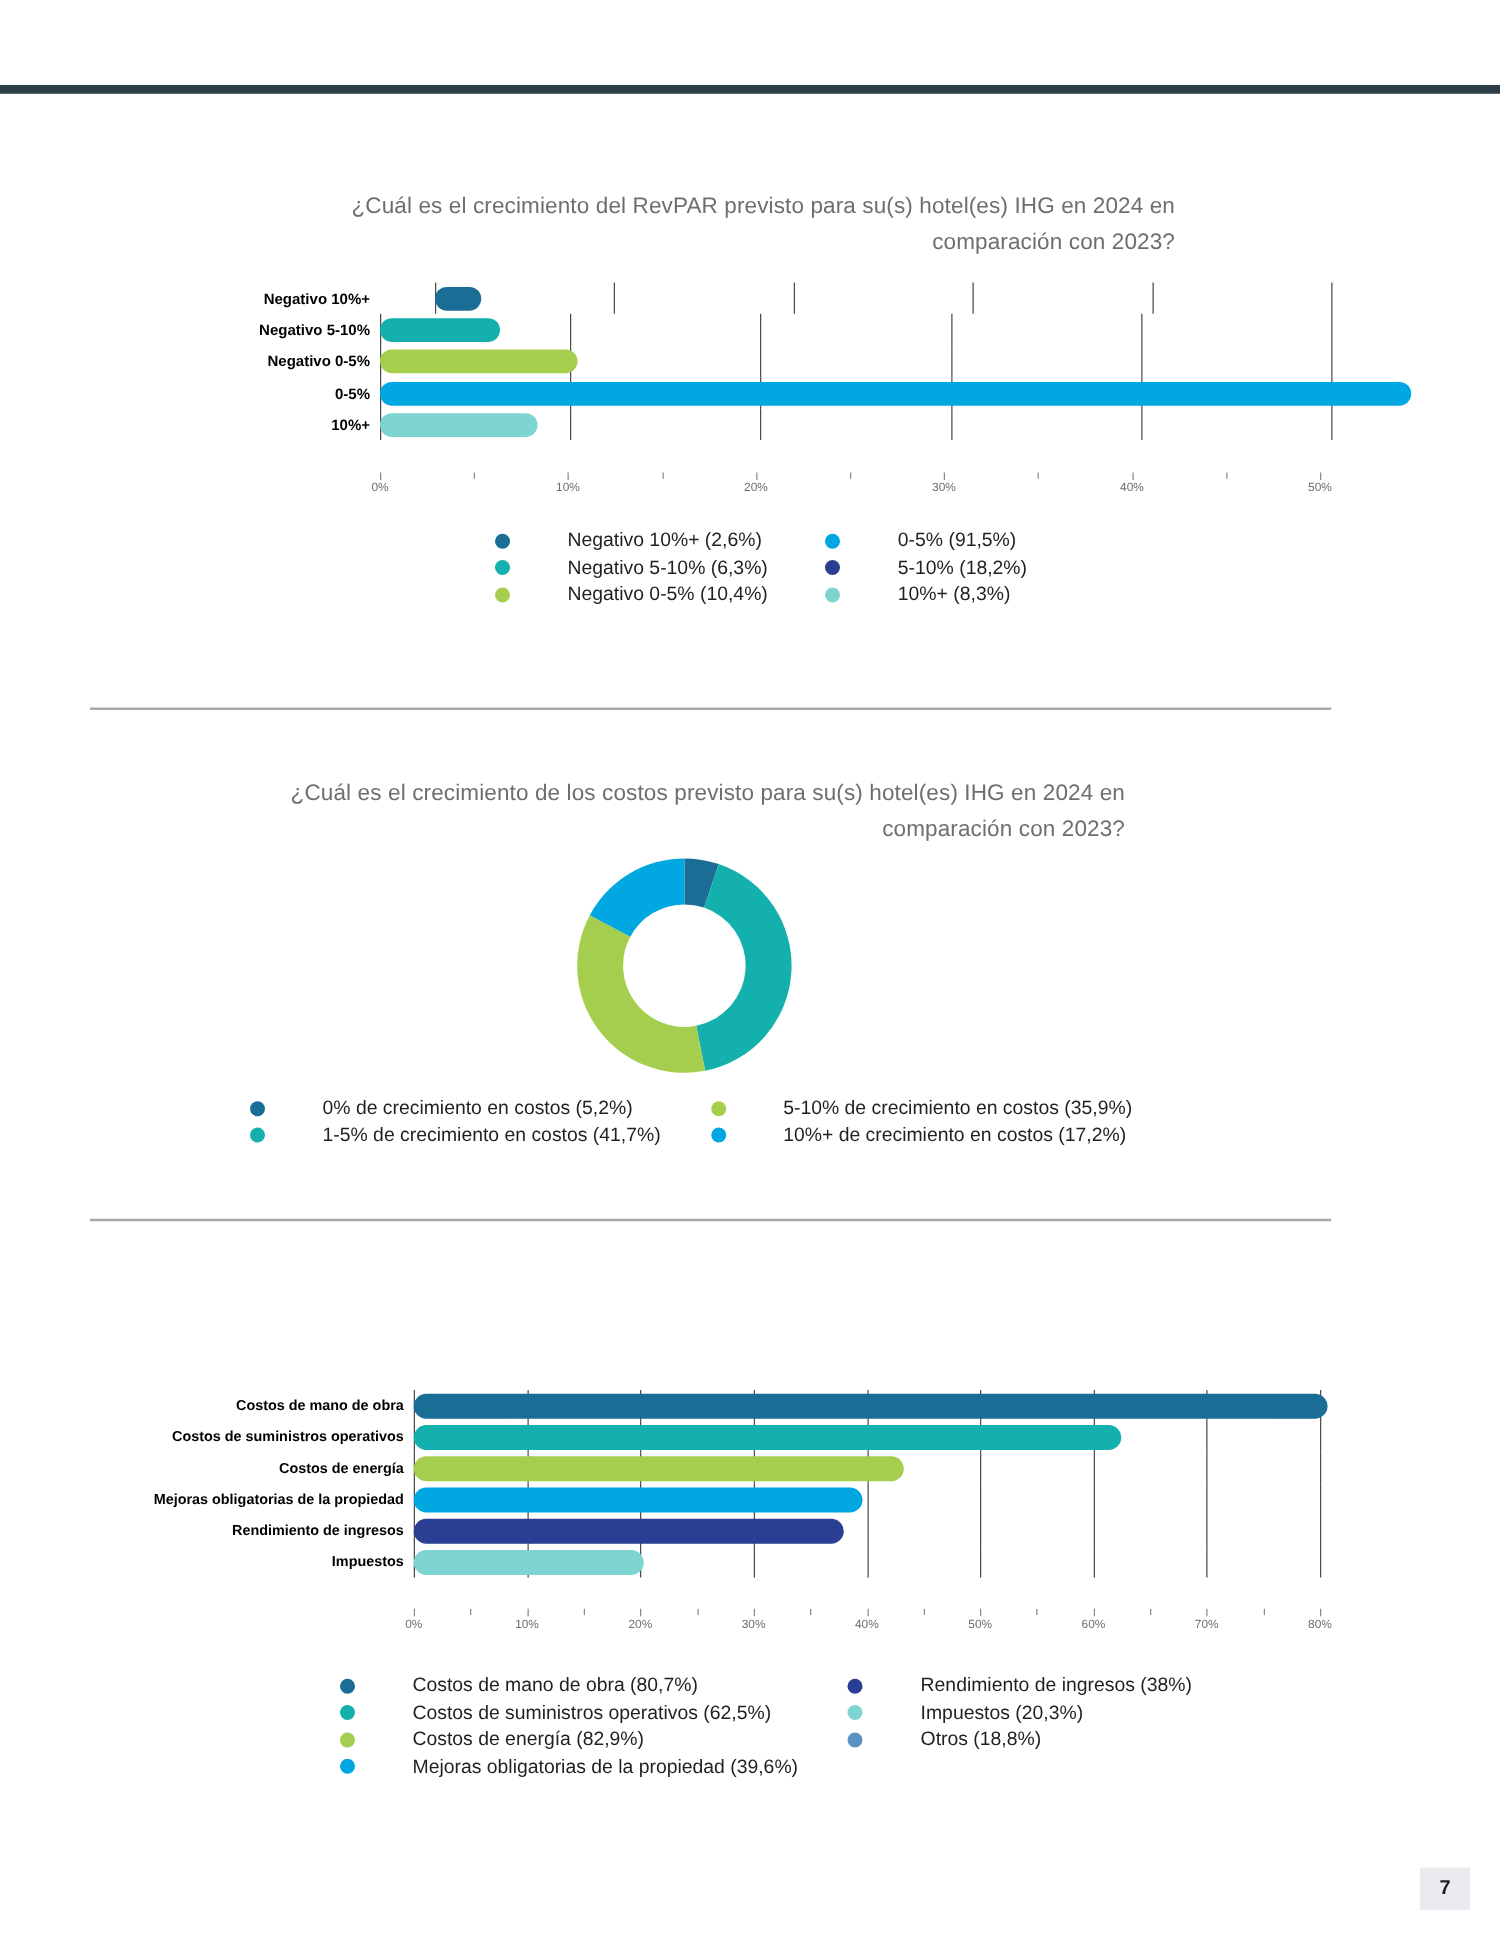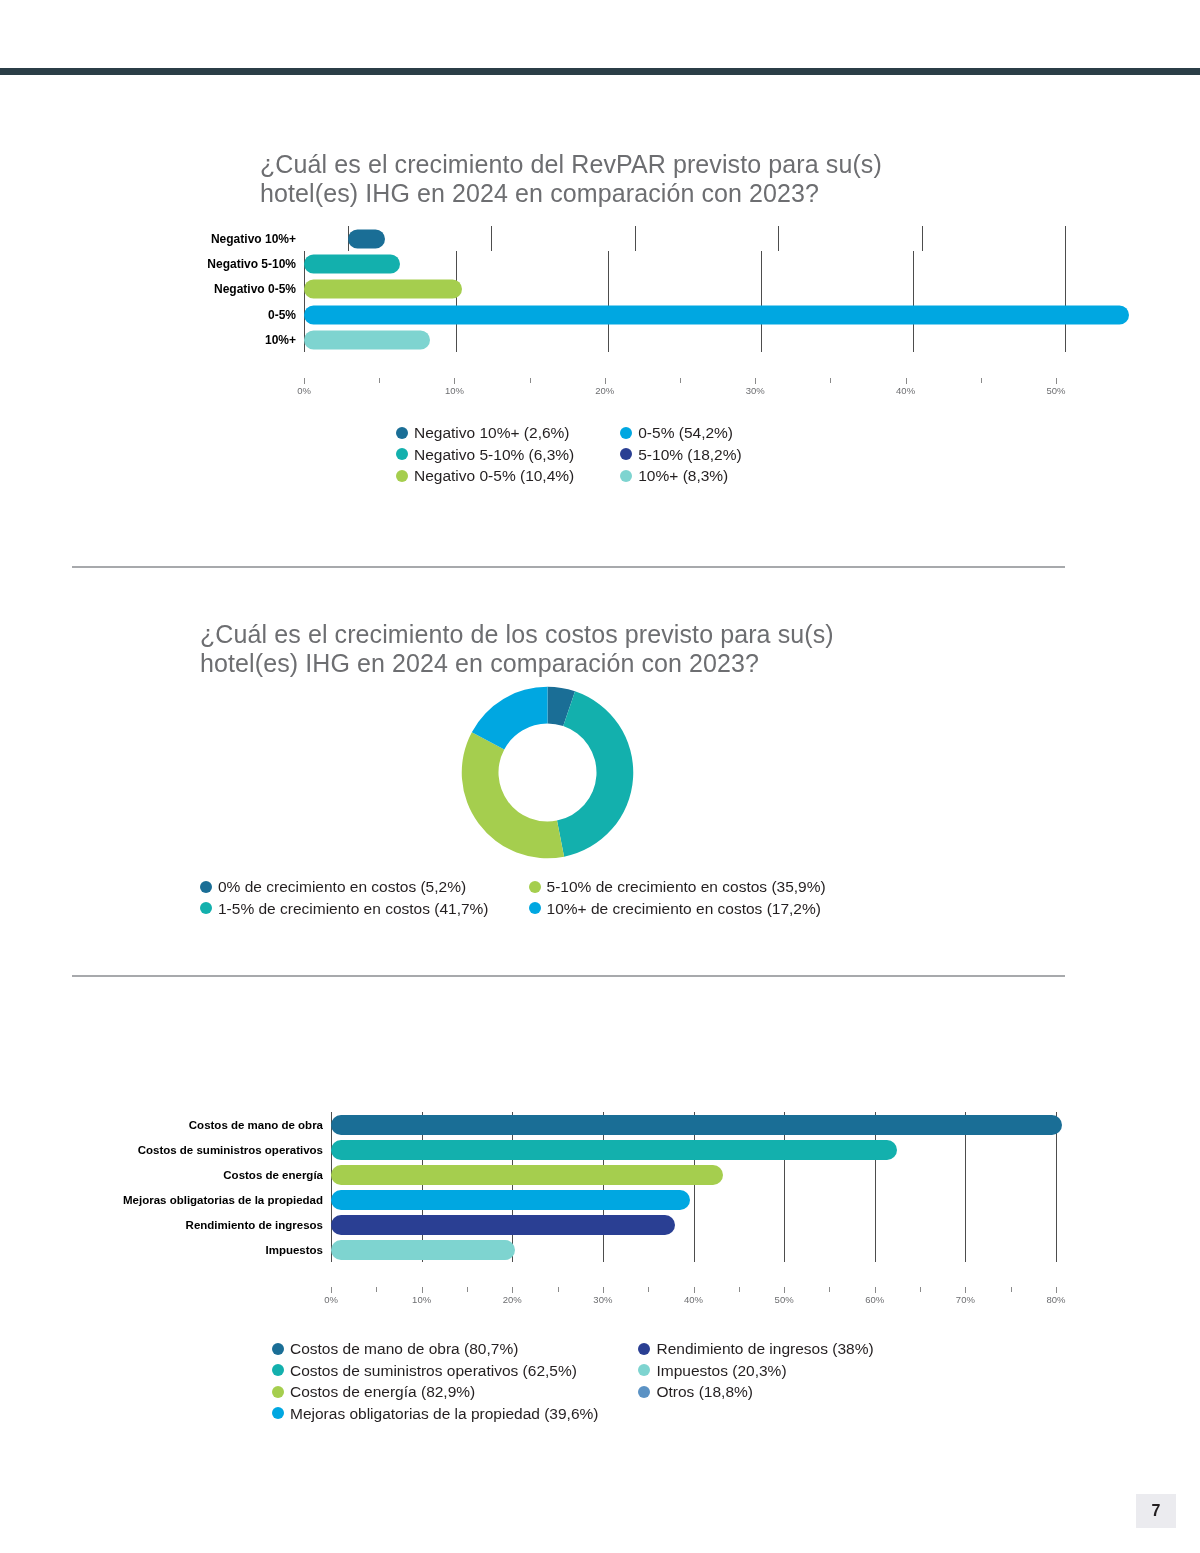--- a/index.html
+++ b/index.html
@@ -18,23 +18,23 @@
 
   .divider {
     position: absolute; left: 72px; width: 993px; height: 2px;
     background: #a7a9ac;
   }
   #divider-1 { top: 566px; }
   #divider-2 { top: 975px; }
 
   .chart-title {
     position: absolute;
-    text-align: left;
+    text-align: right;
     color: #6d6e71;
-    font-size: 25px;
+    font-size: 18px;
     line-height: 29px;
     font-weight: 400;
     letter-spacing: .1px;
   }
 
   
   .hbar-chart { position: absolute; }
   .hbar-row {
     position: relative;
     display: flex;
@@ -74,20 +74,21 @@
     font-size: 9.5px; color: #6d6e71; white-space: nowrap;
   }
 
   
   .legend { position: absolute; display: flex; flex-wrap: wrap; }
   .legend-col { display: flex; flex-direction: column; }
   .legend-item {
     display: flex; align-items: center;
     font-size: 15.5px; color: #231f20; line-height: 21.5px;
     white-space: nowrap;
+    gap: 40px;
   }
   .legend-dot {
     width: 12px; height: 12px; border-radius: 50%;
     margin-right: 6px; flex: 0 0 auto;
   }
 
   
   .donut-wrap { position: absolute; }
   .donut { display:block; }
 
@@ -213,21 +214,21 @@
           <span>Negativo 5-10% (6,3%)</span>
         </div>
         <div class="legend-item">
           <span class="legend-dot" style="background: rgb(165, 206, 78);"></span>
           <span>Negativo 0-5% (10,4%)</span>
         </div>
       </div>
       <div class="legend-col">
         <div class="legend-item">
           <span class="legend-dot" style="background: rgb(0, 167, 225);"></span>
-          <span>0-5% (54,2%)</span>
+          <span>0-5% (91,5%)</span>
         </div>
         <div class="legend-item">
           <span class="legend-dot" style="background: rgb(42, 63, 147);"></span>
           <span>5-10% (18,2%)</span>
         </div>
         <div class="legend-item">
           <span class="legend-dot" style="background: rgb(126, 212, 208);"></span>
           <span>10%+ (8,3%)</span>
         </div>
       </div>

